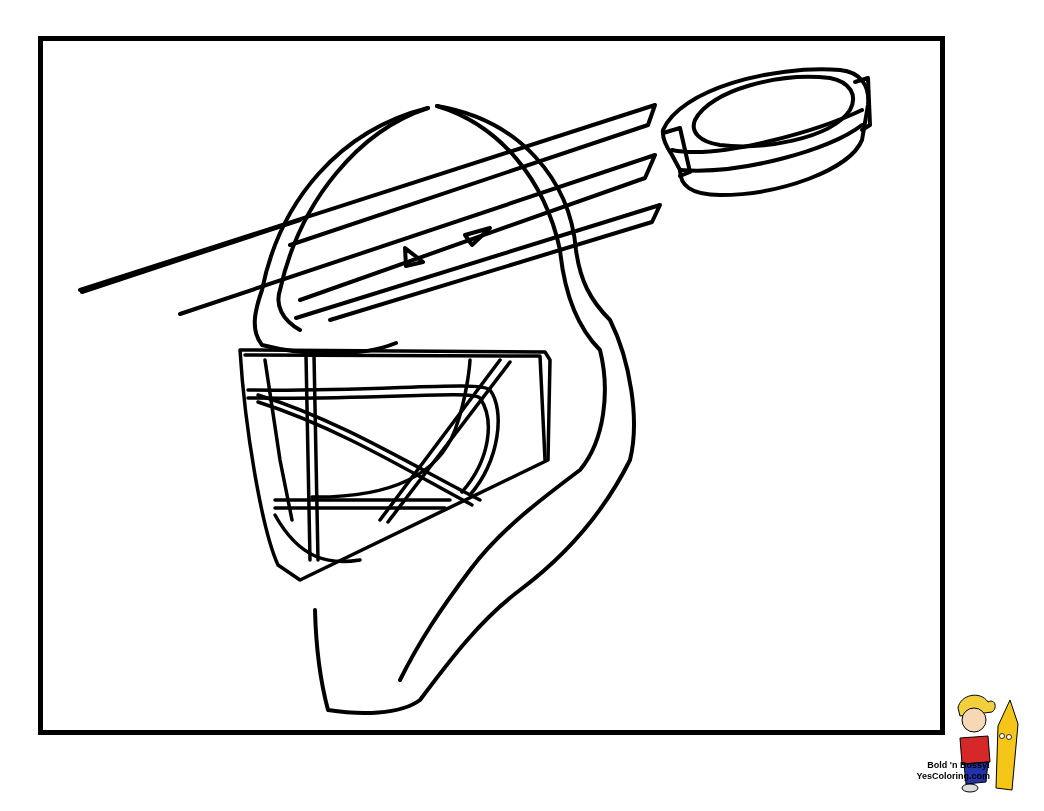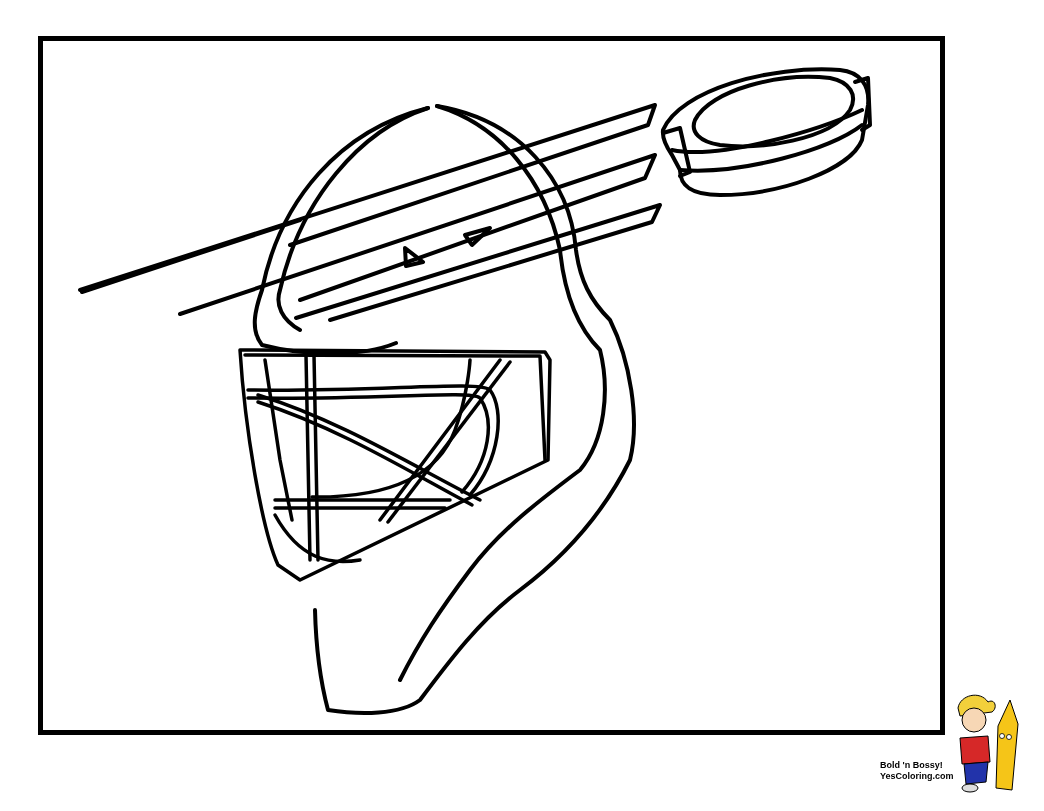--- a/index.html
+++ b/index.html
@@ -4,21 +4,21 @@
   <style>
     html, body { margin: 0; padding: 0; background: #ffffff; }
     body { width: 1044px; height: 811px; position: relative; overflow: hidden;
            font-family: "Liberation Sans", sans-serif; }
     .frame { position: absolute; left: 38px; top: 36px; width: 897px; height: 689px;
              border: 5px solid #000; box-sizing: content-box; background: #fff; }
     .drawing { position: absolute; left: 0; top: 0; }
     .side-title { position: absolute; left: 945px; top: 175px; width: 80px; height: 440px; }
     .side-title svg text { font-family: "DejaVu Sans", sans-serif; font-weight: bold; }
     .logo { position: absolute; left: 940px; top: 690px; width: 104px; height: 121px; }
-    .logo-text { position: absolute; left: 880px; top: 760px; width: 110px; text-align: left;
+    .logo-text { position: absolute; left: 880px; top: 760px; width: 110px; text-align: right;
                  font-size: 9px; font-weight: bold; line-height: 11px; color: #000; }
   </style>
 </head>
 <body>
 
 <div class="frame"></div>
 
 <svg class="drawing" width="1044" height="811" viewBox="0 0 1044 811" fill="none" stroke="#000" stroke-width="4" stroke-linecap="round" stroke-linejoin="round">
 
   <g>

